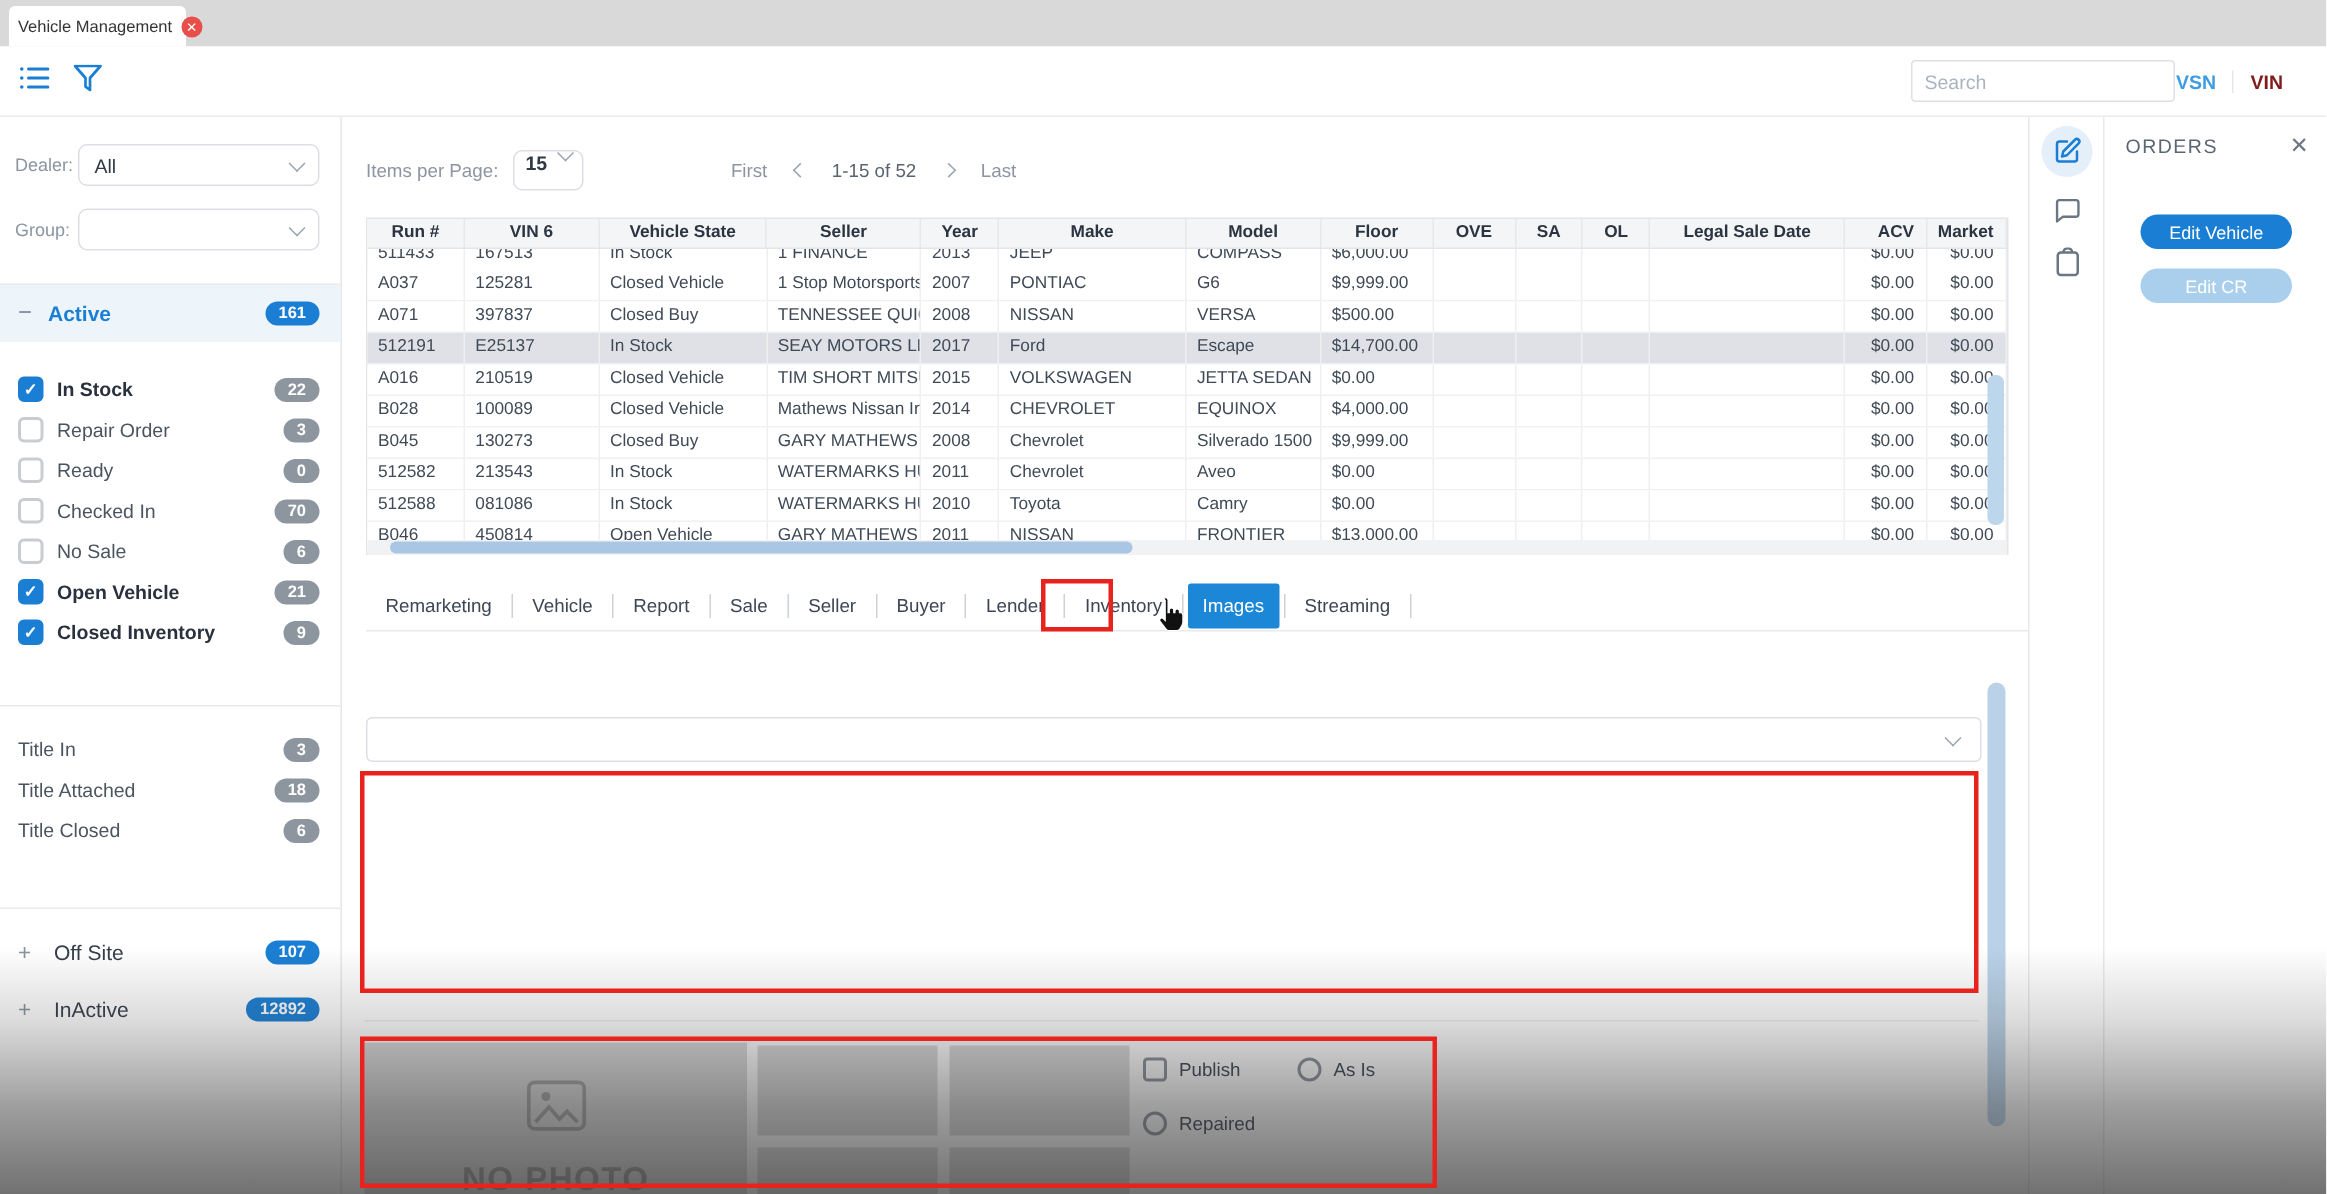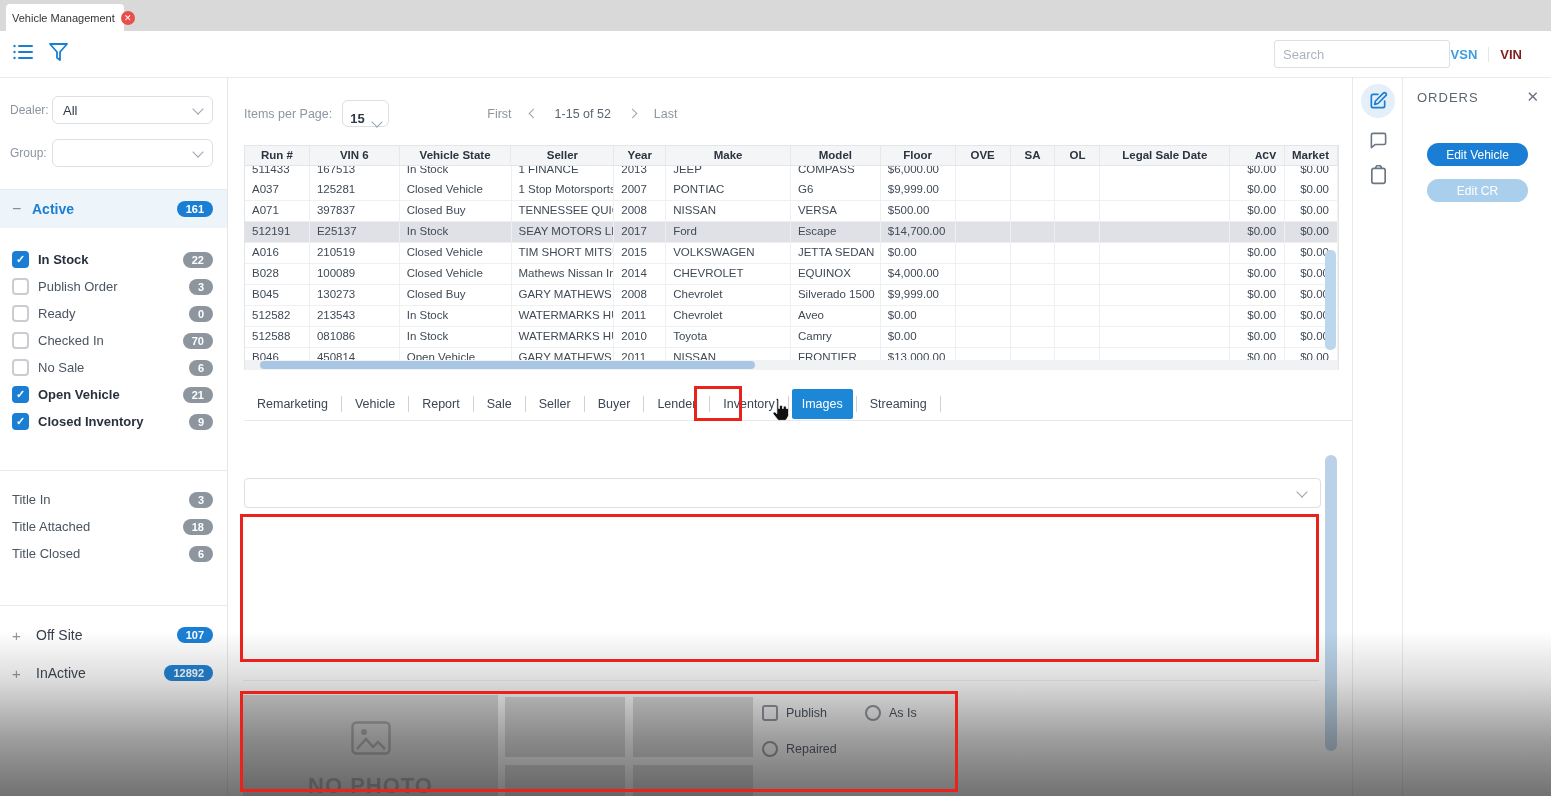--- a/index.html
+++ b/index.html
@@ -58,21 +58,21 @@
   .t-label { font-size:13px; color:#4a5560; }
   .collapsed-list { position:absolute; left:12px; right:14px; top:538px; }
   .collapsed-item { height:38px; display:flex; align-items:center; gap:8px; }
   .plus-ico { color:#8a939e; font-size:15px; width:16px; }
   .c-label { font-size:14px; color:#353f4b; }
 
   
   .main { position:absolute; top:78px; left:229px; width:1123px; bottom:0; background:#fff; }
   .pagination { position:absolute; top:22px; left:15px; display:flex; align-items:center; font-size:12.5px; color:#8c95a1; }
   .ipp-select { margin-left:10px; width:47px; height:27px; border:1px solid #dcdfe3; border-radius:6px;
-    display:flex; align-items:flex-end; padding:0 7px; color:#2f3a46; font-weight:600; font-size:13px; }
+    display:flex; align-items:flex-start; padding:0 7px; color:#2f3a46; font-weight:600; font-size:13px; }
   .pag-nav { display:flex; align-items:center; gap:18px; margin-left:98px; }
   .pag-range { color:#5a6470; }
   .pchev { width:7px; height:7px; border-right:1.6px solid #9aa4ae; border-bottom:1.6px solid #9aa4ae; }
   .pchev.left { transform:rotate(135deg); }
   .pchev.right { transform:rotate(-45deg); }
 
   .vtable { position:absolute; top:67px; left:15px; width:1095px; border:1px solid #e3e5e8; background:#fff; }
   .thead { display:flex; background:#f3f5f7; border-bottom:1px solid #e3e5e8; }
   .th { font-size:11.5px; font-weight:700; color:#2b3440; text-align:center; padding:3px 2px; height:19px;
     border-right:1px solid #e6e8eb; overflow:hidden; white-space:nowrap; }
@@ -191,21 +191,21 @@
       <span class="badge blue">161</span>
     </div>
     <div class="filter-list" id="filter-list">
         <div class="filter-item">
           <span class="cbox checked">✓</span>
           <span class="f-label bold">In Stock</span>
           <span class="badge gray">22</span>
         </div>
         <div class="filter-item">
           <span class="cbox "></span>
-          <span class="f-label ">Publish Order</span>
+          <span class="f-label ">Repair Order</span>
           <span class="badge gray">3</span>
         </div>
         <div class="filter-item">
           <span class="cbox "></span>
           <span class="f-label ">Ready</span>
           <span class="badge gray">0</span>
         </div>
         <div class="filter-item">
           <span class="cbox "></span>
           <span class="f-label ">Checked In</span>
@@ -280,21 +280,21 @@
           <div class="th" style="width: 112px;">Vehicle State</div>
           <div class="th" style="width: 103px;">Seller</div>
           <div class="th" style="width: 52px;">Year</div>
           <div class="th" style="width: 125px;">Make</div>
           <div class="th" style="width: 90px;">Model</div>
           <div class="th" style="width: 75px;">Floor</div>
           <div class="th" style="width: 55px;">OVE</div>
           <div class="th" style="width: 45px;">SA</div>
           <div class="th" style="width: 45px;">OL</div>
           <div class="th" style="width: 130px;">Legal Sale Date</div>
-          <div class="th r" style="width: 55px; font-family: Liberation Mono, monospace;">ACV</div>
+          <div class="th r" style="width: 55px;">ACV</div>
           <div class="th r" style="width: 53px;">Market</div>
         </div>
       <div id="tbody">
           <div class="clip-wrap">
             <div class="trow">
               <div class="td" style="width: 65px;">511433</div>
               <div class="td" style="width: 90px;">167513</div>
               <div class="td" style="width: 112px;">In Stock</div>
               <div class="td" style="width: 103px;">1 FINANCE</div>
               <div class="td" style="width: 52px;">2013</div>

